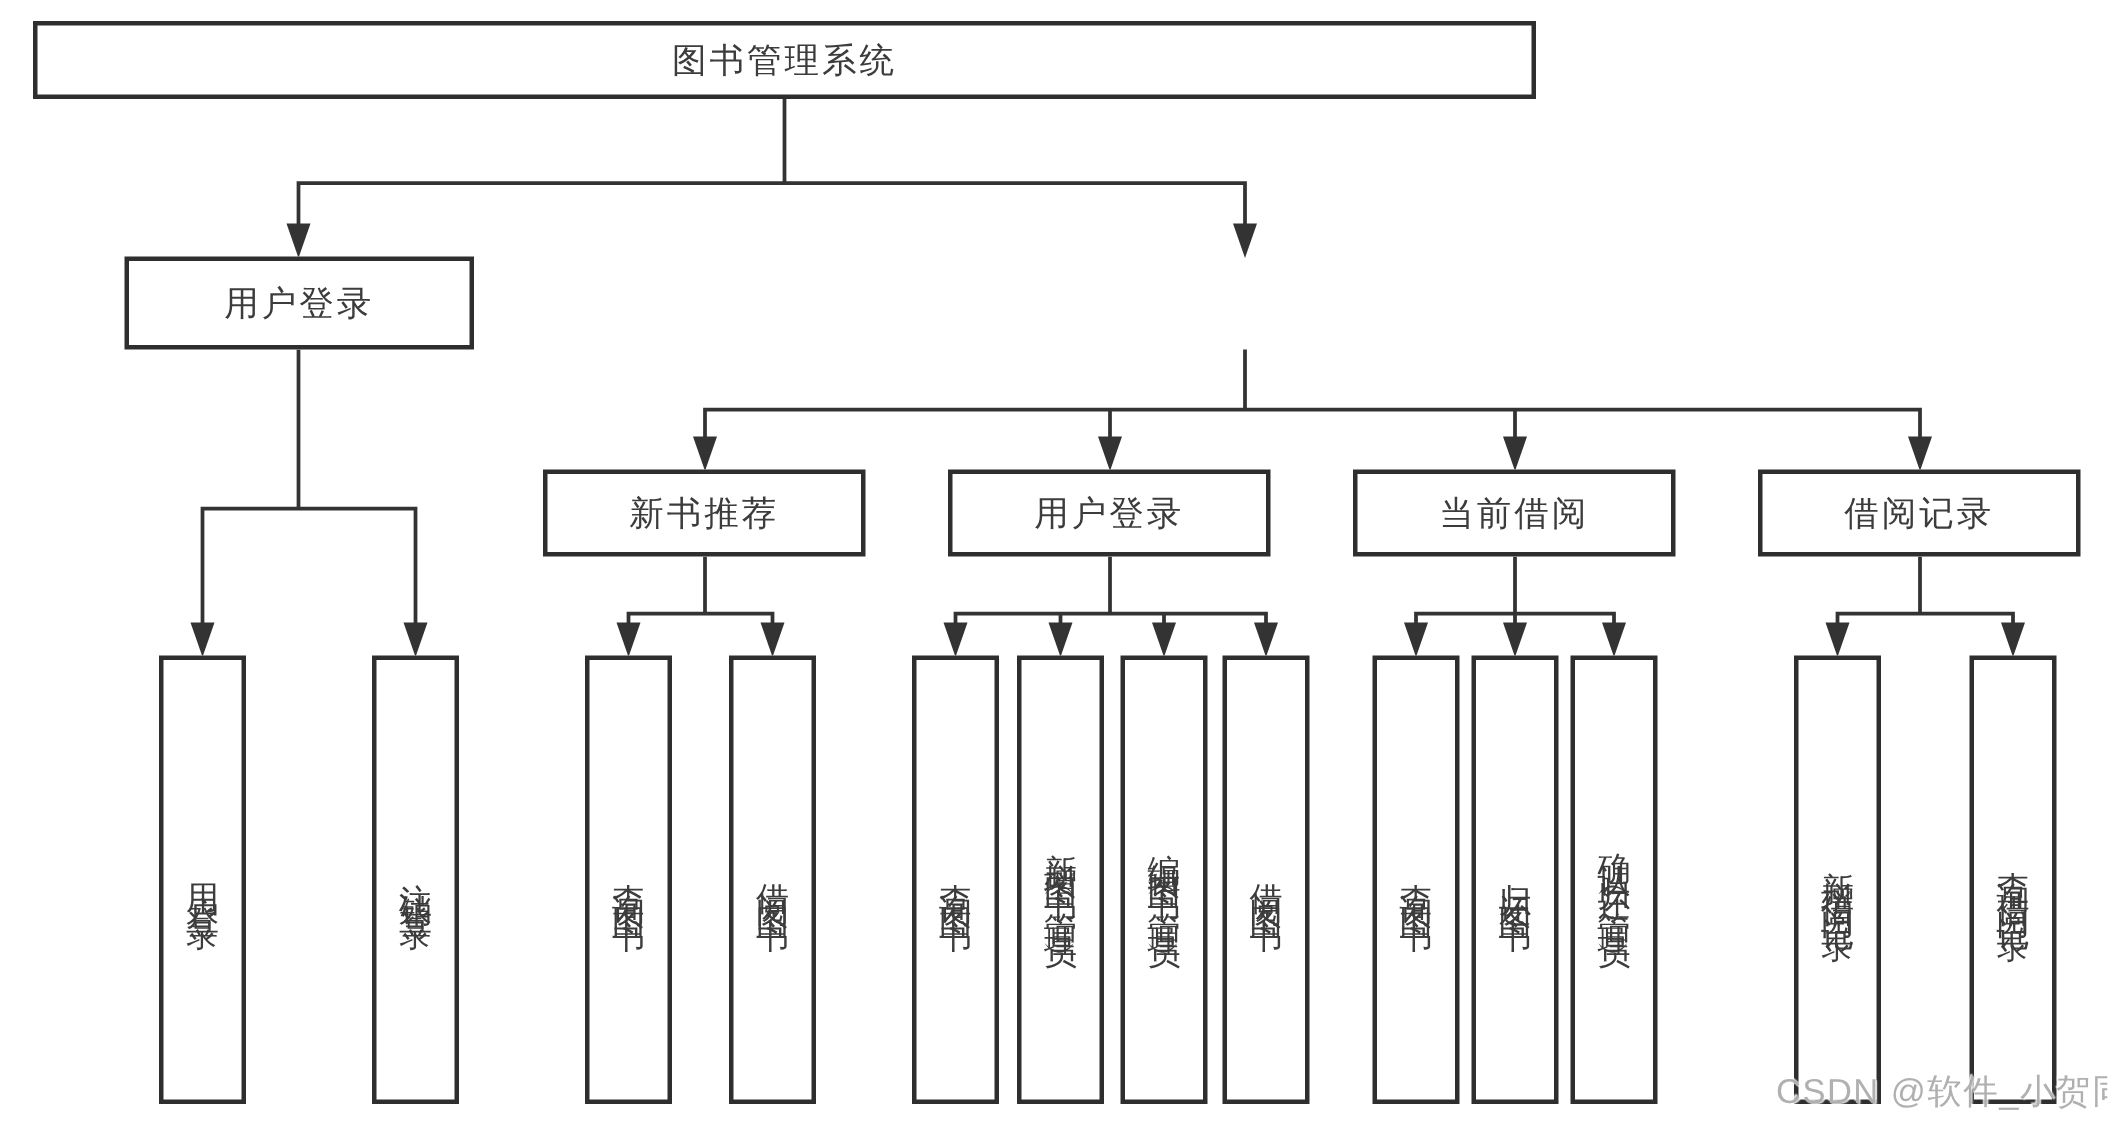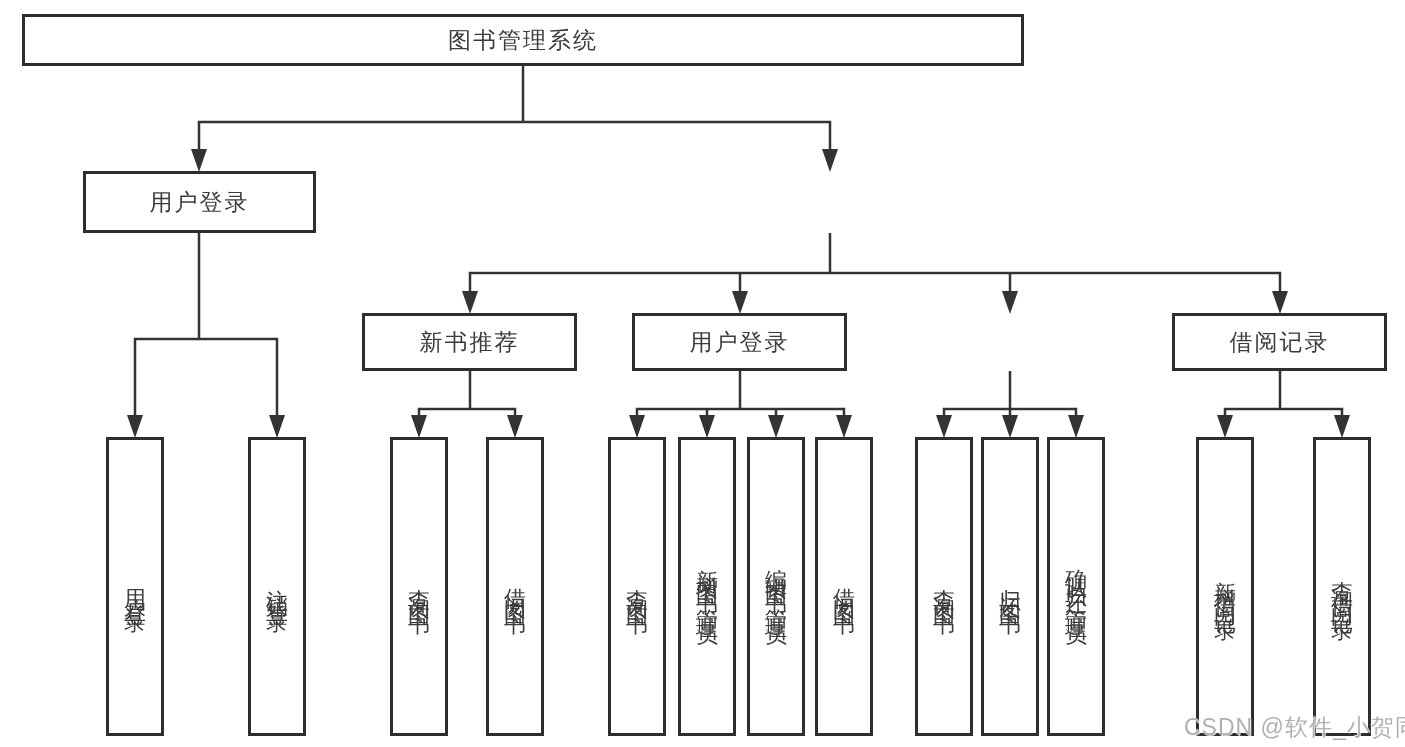--- a/index.html
+++ b/index.html
@@ -100,20 +100,21 @@
       <polygon points="1334,415 1350,415 1342,438"></polygon>
     </g>
   </svg>
 
   <div class="node node-h" style="left:22px; top:14px; width:1002px; height:52px;">图书管理系统</div>
 
   <div class="node node-h" style="left:83px; top:171px; width:233px; height:62px;">用户登录</div>
 
   <div class="node node-h" style="left:362px; top:313px; width:215px; height:58px;">新书推荐</div>
   <div class="node node-h" style="left:632px; top:313px; width:215px; height:58px;">用户登录</div>
+  <div class="node node-h" style="left:902px; top:313px; width:215px; height:58px;">当前借阅</div>
   <div class="node node-h" style="left:1172px; top:313px; width:215px; height:58px;">借阅记录</div>
 
   <div class="node node-v" style="left:106px; top:437px; width:58px; height:299px;">用户登录</div>
   <div class="node node-v" style="left:248px; top:437px; width:58px; height:299px;">注销登录</div>
 
   <div class="node node-v" style="left:390px; top:437px; width:58px; height:299px;">查询图书</div>
   <div class="node node-v" style="left:486px; top:437px; width:58px; height:299px;">借阅图书</div>
 
   <div class="node node-v" style="left:608px; top:437px; width:58px; height:299px;">查询图书</div>
   <div class="node node-v" style="left:678px; top:437px; width:58px; height:299px;">新增图书（管理员）</div>

